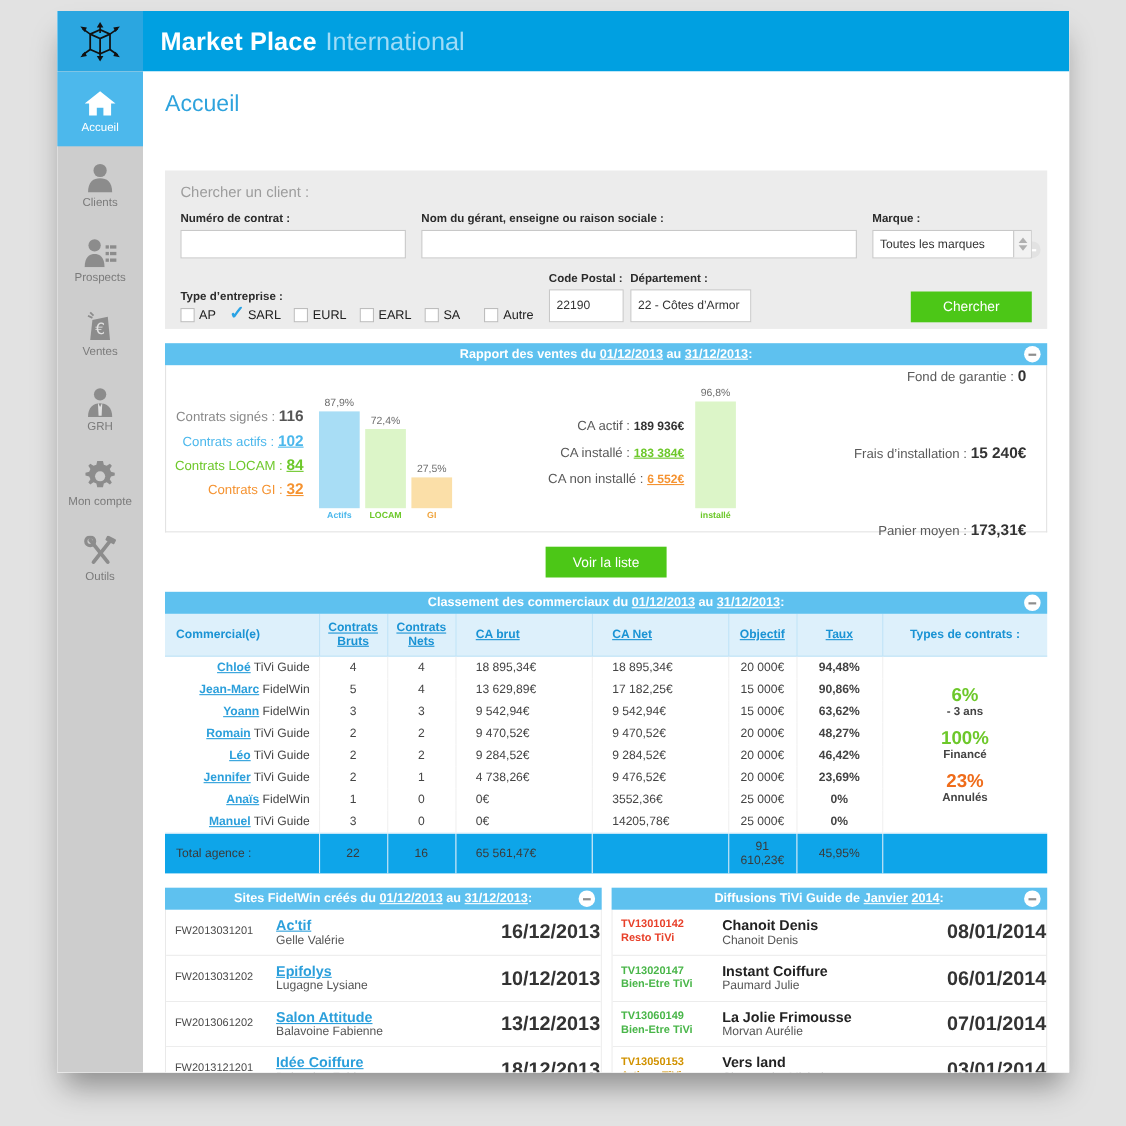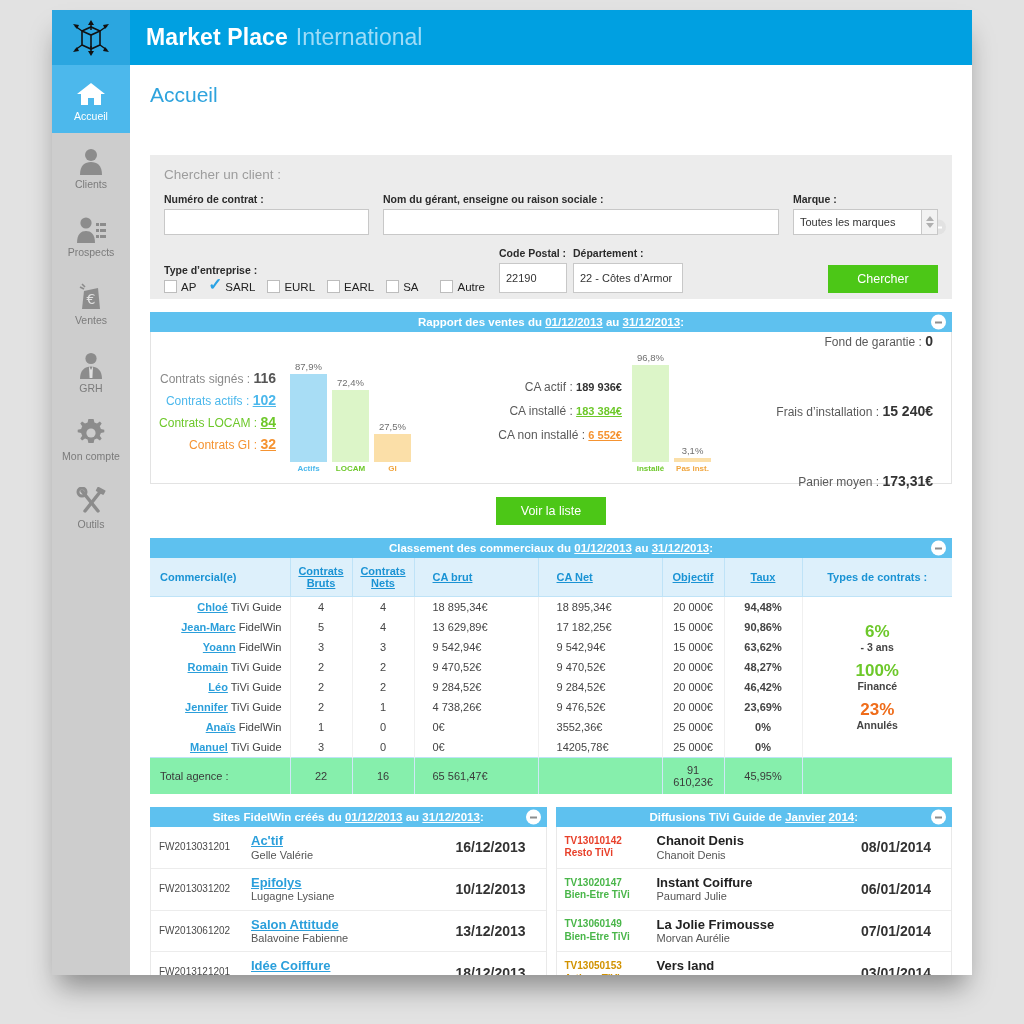--- a/index.html
+++ b/index.html
@@ -164,21 +164,21 @@
   .rank-table th u { text-decoration: underline; }
   .rank-table td { padding: 4px 6px; color: #444; border-right: 1px solid #f0f0f0; }
   .c-name { text-align: right; padding-right: 8px !important; width: 140px; color: #555; }
   .c-name a { color: #2b9fdb; text-decoration: underline; font-weight: bold; }
   .c-num { text-align: center; width: 62px; }
   .c-money { text-align: left; padding-left: 18px !important; }
   .c-taux { text-align: center; font-weight: bold; }
   .t-green { color: #6dc82a; } .t-orange { color: #f5a623; } .t-red { color: #e8402a; }
   .rank-table tbody tr td { border-bottom: none; }
   .total-row td {
-    background: #86efac; color: #3a3a3a; font-size: 11px; padding: 6px;
+    background: #0ea5e9; color: #3a3a3a; font-size: 11px; padding: 6px;
     border-top: 1px solid #bfe3f7; border-right: 1px solid #cfe8f7;
   }
   .total-row td:first-child { text-align: left; padding-left: 10px; font-weight: normal; }
   .types-cell { width: 150px; text-align: center; vertical-align: middle; border-right: none !important; }
   .tbig { font-size: 17px; font-weight: bold; line-height: 1.05; }
   .tsml { font-size: 10.5px; color: #444; font-weight: bold; }
   .types-stack > div { margin: 9px 0; }
 
   
   .bottom { display: flex; gap: 9px; }
@@ -189,21 +189,21 @@
     border-bottom: 1px solid #ececec; background: #fff;
   }
   .bot-row:last-child { border-bottom: none; }
   .ref { width: 92px; font-size: 10px; color: #5a5a5a; line-height: 1.25; }
   .ref .r1 { font-weight: bold; }
   .ref .r2 { font-weight: bold; }
   .mid { flex: 1; line-height: 1.2; }
   .mid .title { font-size: 13px; font-weight: bold; color: #2b9fdb; text-decoration: underline; }
   .mid .title.black { color: #222; text-decoration: none; }
   .mid .sub { font-size: 11px; color: #555; }
-  .date { font-size: 14px; font-weight: bold; color: #333; width: 82px; text-align: left; }
+  .date { font-size: 18px; font-weight: bold; color: #333; width: 82px; text-align: left; }
   .ref-red .r1, .ref-red .r2 { color: #e8402a; }
   .ref-green .r1, .ref-green .r2 { color: #49b649; }
   .ref-amber .r1, .ref-amber .r2 { color: #d19200; }
   .ref-plain .r1, .ref-plain .r2 { color: #4a4a4a; font-weight: normal; }
 </style>
 </head>
 <body>
 
 <div class="app-shadow"></div>
 <div class="app">
@@ -449,25 +449,20 @@
             <div class="ca-line orange"><span>CA non installé :</span> <b>6 552€</b></div>
           </div>
 
           <div class="rep-col chart2">
             <div class="bars" style="padding-left:6px">
               <div class="barcol">
                 <span class="bar-pct">96,8%</span>
                 <span class="bar" style="height:97px;background:#dcf5c8"></span>
                 <span class="bar-lbl lbl-green">installé</span>
               </div>
-              <div class="barcol">
-                <span class="bar-pct">3,1%</span>
-                <span class="bar" style="height:4px;background:#fbdfa8"></span>
-                <span class="bar-lbl lbl-orange">Pas inst.</span>
-              </div>
             </div>
           </div>
 
           <div class="rep-col right-col">
             <div class="r-line"><span>Fond de garantie :</span> <b>0</b></div>
             <div class="r-line"><span>Frais d’installation :</span> <b>15 240€</b></div>
             <div class="r-line"><span>Panier moyen :</span> <b>173,31€</b></div>
           </div>
         </div>
       </div>

